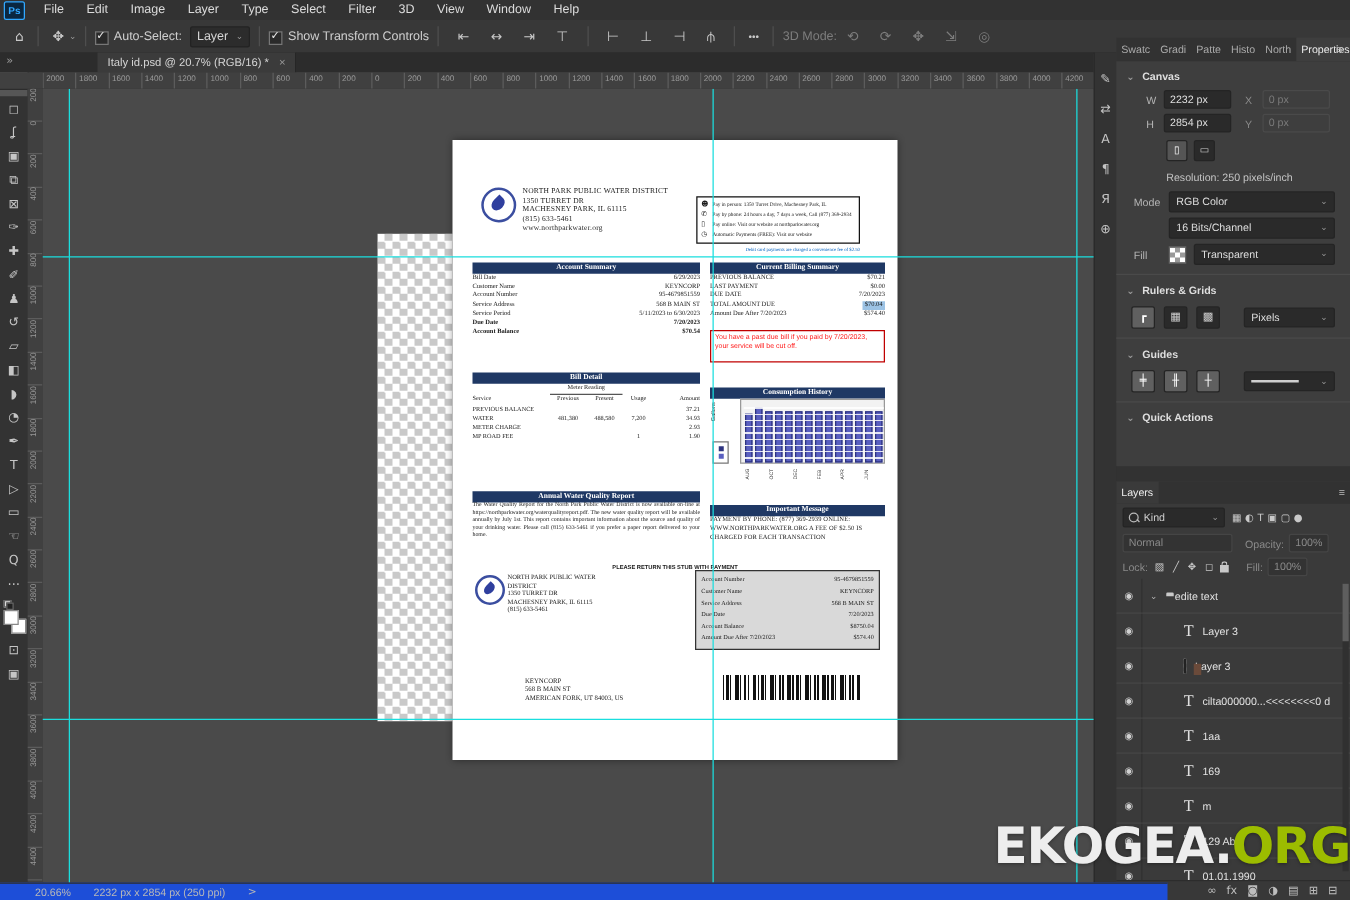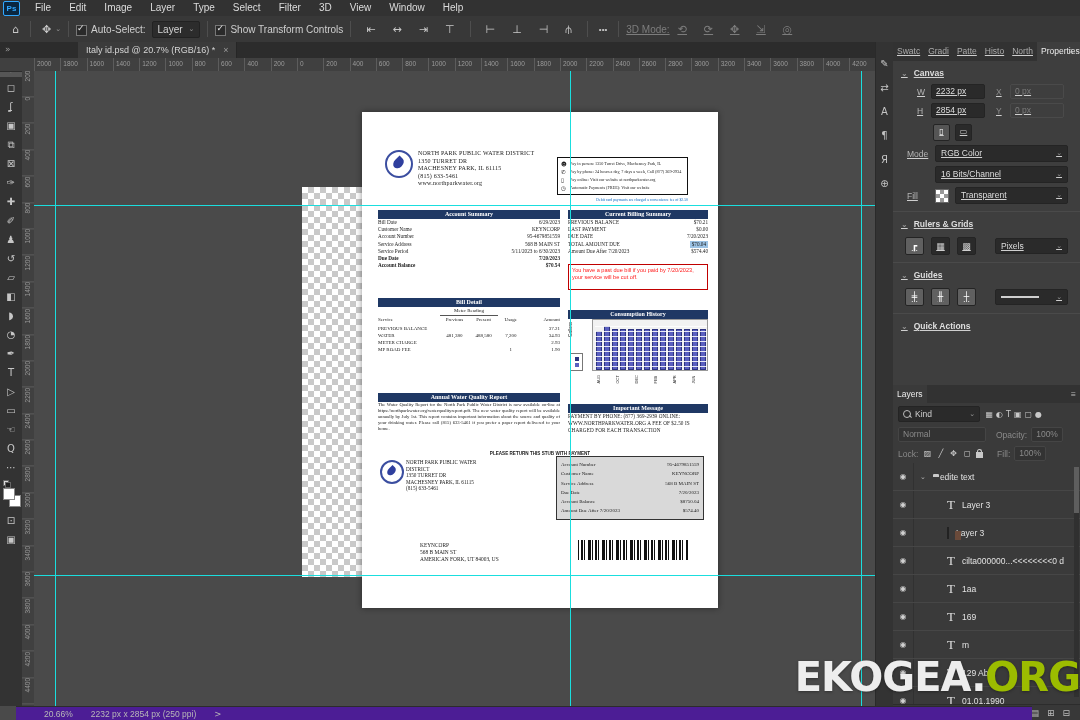--- a/index.html
+++ b/index.html
@@ -12,21 +12,21 @@
   .pslogo{width:15px;height:13px;margin:0 6px 0 3px;background:#0a2740;border:1px solid #31a8ff;color:#31a8ff;font-size:8px;font-weight:bold;text-align:center;line-height:13px;border-radius:2px;}
   .menu-item{color:#dcdcdc;font-size:10px;padding:0 9px;line-height:16px;cursor:default;}
   
   .optionsbar{position:absolute;left:0;top:16px;width:1080px;height:26px;background:#383838;border-bottom:1px solid #2a2a2a;display:flex;align-items:center;color:#cfcfcf;font-size:10px;}
   .ob-sep{width:1px;height:16px;background:#4e4e4e;margin:0 7px;}
   .ob-ico{color:#c8c8c8;font-size:11px;padding:0 4px;}
   .cbx{display:inline-block;width:9px;height:9px;background:#2a2a2a;border:1px solid #777;margin-right:4px;position:relative;top:1px;}
   .cbx::after{content:"✓";position:absolute;left:0px;top:-3px;font-size:9px;color:#e8e8e8;}
   .dd{background:#2c2c2c;border:1px solid #222;border-radius:2px;height:15px;line-height:15px;padding:0 5px;color:#d5d5d5;display:inline-flex;align-items:center;gap:6px;}
   .caret{font-size:7px;color:#999;}
-  .dim{color:#7d7d7d;text-decoration:underline;}
+  .dim{color:#7d7d7d;}
   .ob-group{display:flex;gap:9px;padding:0 4px;}
   
   .tabbar{position:absolute;left:0;top:42px;width:875px;height:16px;background:#2c2c2c;}
   .tab-overflow{position:absolute;left:5px;top:2px;color:#9a9a9a;font-size:9px;}
   .doctab{position:absolute;left:78px;top:0;height:16px;background:#3b3b3b;border-right:1px solid #262626;color:#d5d5d5;font-size:9px;line-height:16px;padding:0 8px;display:flex;gap:8px;align-items:center;}
   .doctab .close{color:#9a9a9a;font-size:9px;}
   .dockbg{position:absolute;left:875px;top:42px;width:205px;height:664px;background:#323232;}
   
   .toolbar{position:absolute;left:0;top:58px;width:22px;height:648px;background:#333333;border-right:1px solid #2a2a2a;}
   .tools{display:flex;flex-direction:column;}
@@ -91,21 +91,21 @@
   .stub-note{position:absolute;left:0;top:339px;width:356px;text-align:center;font-size:4.6px;font-weight:bold;font-family:"Liberation Sans",sans-serif;}
   .stub-district{position:absolute;left:44px;top:347px;font-size:5.2px;line-height:6.6px;}
   .stub-box{position:absolute;left:194px;top:344px;width:148px;height:64px;background:#d9d9d9;border:1px solid #333;padding:3px 4px;box-sizing:border-box;}
   .stub-box .kv{font-size:5px;line-height:9.3px;}
   .mailto{position:absolute;left:58px;top:430px;font-size:5.4px;line-height:7px;}
   .barcode{position:absolute;left:216px;top:428px;width:110px;height:20px;
     background:repeating-linear-gradient(90deg,#111 0 1px,#fff 1px 3px,#111 3px 5px,#fff 5px 6px,#111 6px 7px,#fff 7px 10px,#111 10px 13px,#fff 13px 14px);}
   
   .panel-strip{position:absolute;left:875px;top:42px;width:18px;height:664px;background:#333;border-left:1px solid #2a2a2a;display:flex;flex-direction:column;align-items:center;padding-top:16px;gap:13px;box-sizing:border-box;}
   .strip-icon{color:#c4c4c4;font-size:10px;}
-  .props{position:absolute;left:893px;top:42px;width:187px;height:343px;background:#3e3e3e;color:#cfcfcf;font-size:8.5px;text-decoration:underline;}
+  .props{position:absolute;left:893px;top:30px;width:187px;height:343px;background:#3e3e3e;color:#cfcfcf;font-size:8.5px;}
   .ptabs{height:19px;background:#323232;display:flex;align-items:stretch;overflow:hidden;}
   .ptab{padding:0 4px;line-height:19px;color:#ababab;font-size:8.5px;white-space:nowrap;}
   .ptab.active{background:#3e3e3e;color:#ececec;}
   .pmenu{margin-left:auto;color:#bbb;padding:0 4px;line-height:19px;}
   .doc-row{display:flex;align-items:center;gap:7px;padding:8px 10px 7px;border-bottom:1px solid #4a4a4a;}
   .doc-ico{width:11px;height:13px;border:1px solid #bbb;border-radius:1px;position:relative;}
   .doc-ico::after{content:"";position:absolute;right:-1px;top:-1px;border:3px solid;border-color:#3e3e3e #3e3e3e #bbb #bbb;}
   .sec-title{display:flex;gap:6px;align-items:center;padding:7px 8px 4px;font-weight:bold;color:#dedede;}
   .sec-title .caret{font-size:8px;color:#9a9a9a;}
   .dimrow{display:flex;align-items:center;gap:5px;padding:2px 10px 2px 24px;}
@@ -152,21 +152,21 @@
   .tthumb{font-family:"Liberation Serif",serif;font-size:13px;color:#e0e0e0;width:20px;text-align:center;}
   .ithumb{width:20px;height:17px;border:1px solid #222;
     background:conic-gradient(#bbb 25%,#fff 0 50%,#bbb 0 75%,#fff 0) 0 0/6px 6px;position:relative;}
   .ithumb::after{content:"";position:absolute;left:7px;top:3px;width:6px;height:9px;background:#6a4a3a;}
   .lname{color:#e2e2e2;font-size:8.5px;white-space:nowrap;}
   .lscroll{position:absolute;right:1px;top:82px;width:5px;height:230px;background:#303030;}
   .lscroll i{display:block;width:5px;height:46px;background:#5e5e5e;}
   .lbottom{position:absolute;left:0;bottom:0;width:187px;height:16px;background:#383838;border-top:1px solid #2c2c2c;display:flex;justify-content:flex-end;align-items:center;gap:8px;padding-right:10px;box-sizing:border-box;}
   .lbottom .g{color:#bdbdbd;font-size:9px;}
   
-  .statusbar{position:absolute;left:16px;top:706px;width:1016px;height:14px;background:#4c1d95;border-top:1px solid #2c2c2c;display:flex;align-items:center;gap:18px;color:#b8b8b8;font-size:8.5px;padding-left:28px;box-sizing:border-box;}
+  .statusbar{position:absolute;left:0;top:706px;width:934px;height:14px;background:#1d4ed8;border-top:1px solid #2c2c2c;display:flex;align-items:center;gap:18px;color:#b8b8b8;font-size:8.5px;padding-left:28px;box-sizing:border-box;}
   
   .watermark{position:absolute;right:0px;top:654px;z-index:60;font-family:"DejaVu Sans",sans-serif;font-weight:bold;font-size:40px;letter-spacing:-1px;text-shadow:0 1px 3px rgba(0,0,0,.35);white-space:nowrap;}
   .watermark .lt{color:#ededed;}
   .watermark .gr{color:#9cbc00;}
   .csslock{position:relative;width:7px;height:6px;background:#c9c9c9;display:inline-block;margin-top:3px;}
   .csslock::before{content:"";position:absolute;left:1px;top:-3px;width:3px;height:3px;border:1px solid #c9c9c9;border-bottom:none;border-radius:3px 3px 0 0;}
 </style>
 </head>
 <body>
 
@@ -713,20 +713,21 @@
     <div class="dimrow">
       <span class="lbl">H</span>
       <span class="inp">2854 px</span>
       <span class="lbl" style="margin-left:6px;color:#8a8a8a">Y</span>
       <span class="inp off">0 px</span>
     </div>
     <div class="orient">
       <span class="ob on g">▯</span>
       <span class="ob g">▭</span>
     </div>
+    <div class="resline">Resolution: 250 pixels/inch</div>
     <div class="selrow">
       <span class="lbl2">Mode</span>
       <span class="seldd">
         <span>RGB Color</span>
         <span class="caret g">⌄</span>
       </span>
     </div>
     <div class="selrow">
       <span class="lbl2"></span>
       <span class="seldd">

